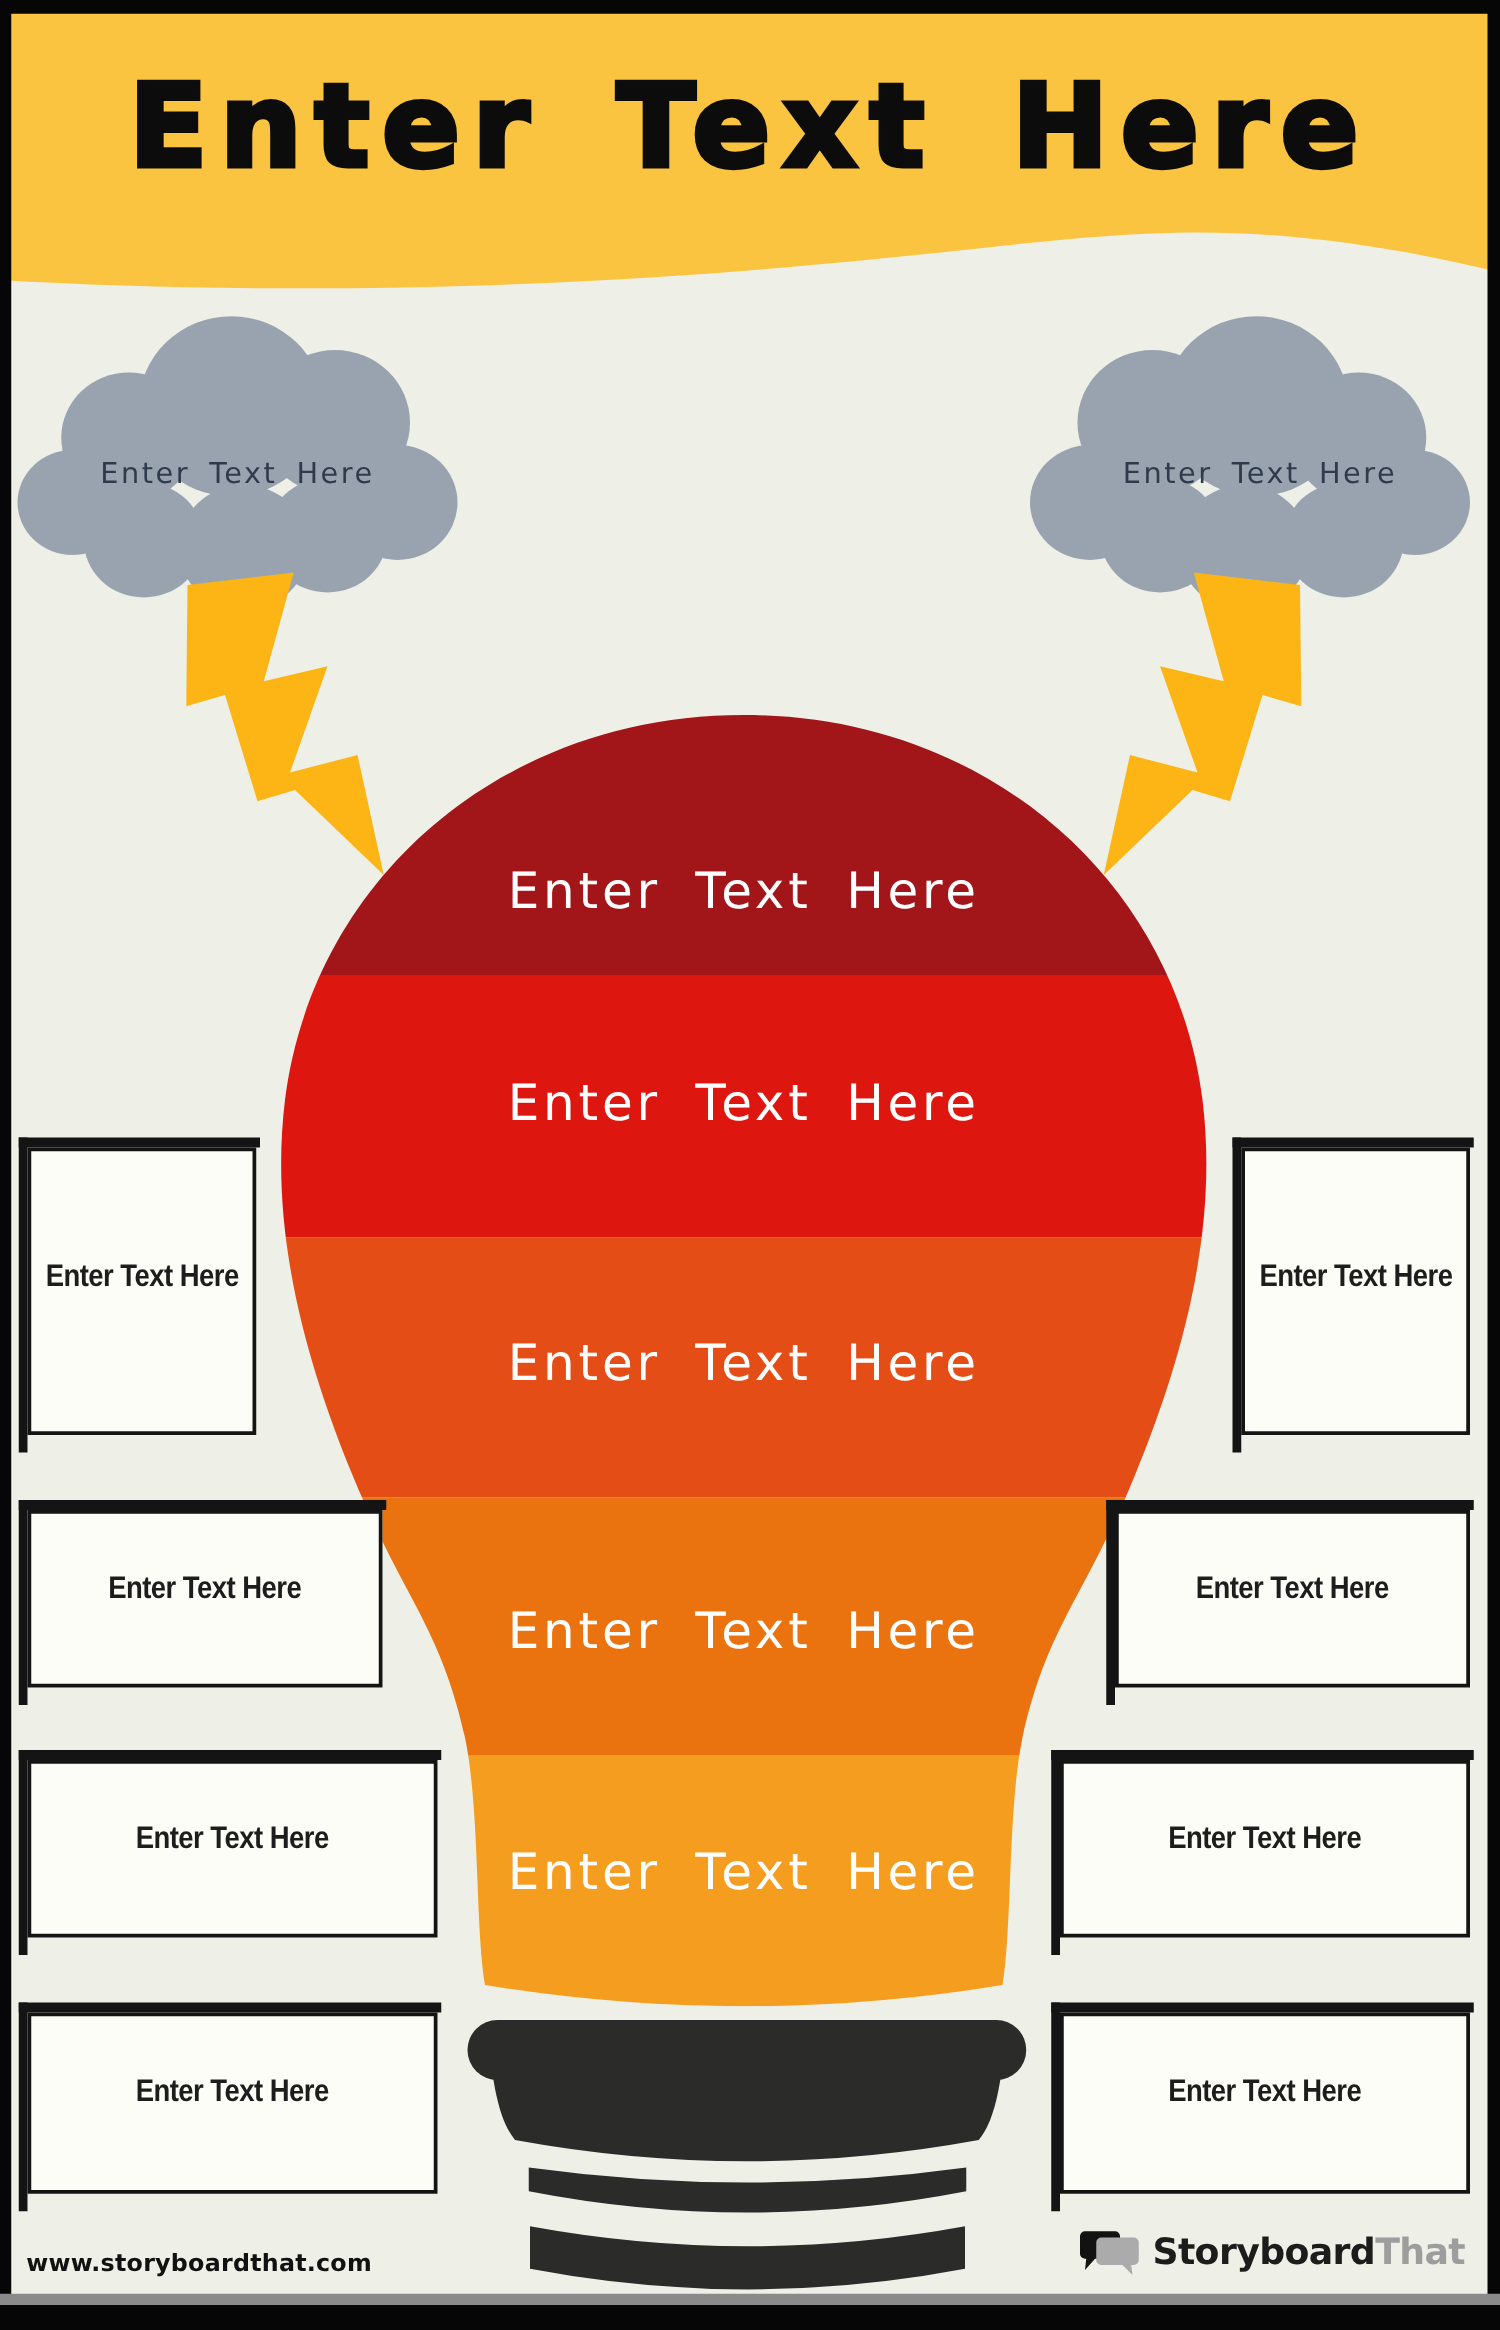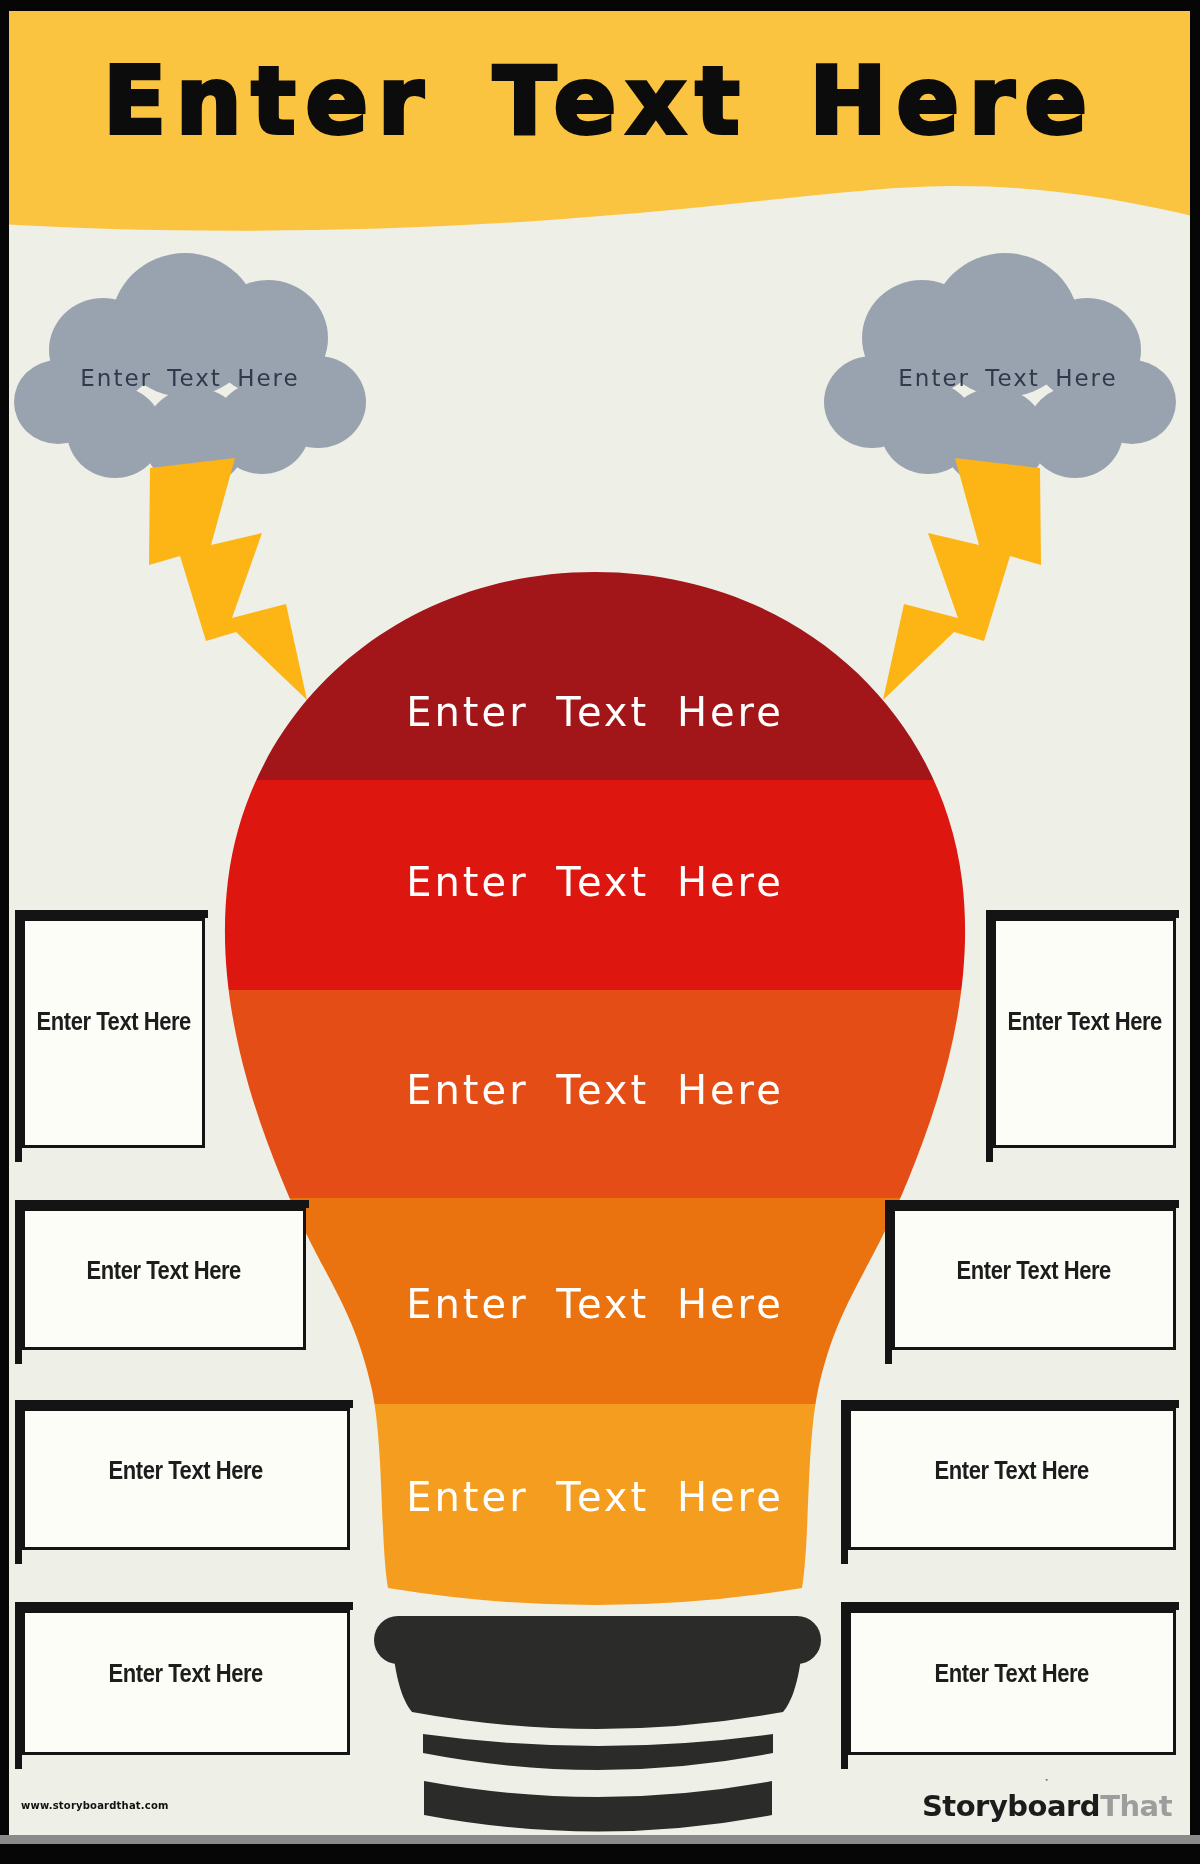--- a/index.html
+++ b/index.html
@@ -18,22 +18,22 @@
   .pbox{position:absolute;background:#FDFDF7;border:3px solid #141414;box-sizing:border-box;
     display:flex;align-items:center;justify-content:center;padding-bottom:18px;}
   .pbox::before{content:"";position:absolute;left:-10px;top:-11px;width:calc(100% + 16px);height:8px;background:#141414;}
   .pbox::after{content:"";position:absolute;left:-10px;top:-11px;width:7px;height:calc(100% + 28px);background:#141414;}
   .pbox span{display:block;font-weight:bold;font-size:25px;color:#1d1d1d;letter-spacing:-.5px;
     transform:scaleX(.88);white-space:nowrap;}
   .pbox.tall{padding-bottom:24px;}
 
   
   .site-url{position:absolute;left:21px;top:1800px;font-family:"DejaVu Sans",sans-serif;
-    font-weight:bold;font-size:10px;color:#111;letter-spacing:.2px;}
-  .brand{position:absolute;top:1779px;right:28px;height:44px;display:flex;align-items:center;gap:8px;flex-direction:column;}
+    font-weight:bold;font-size:19px;color:#111;letter-spacing:.2px;}
+  .brand{position:absolute;top:1779px;right:28px;height:44px;display:flex;align-items:center;gap:8px;}
   .brand-text{font-family:"DejaVu Sans",sans-serif;font-size:29px;font-weight:bold;letter-spacing:-.5px;white-space:nowrap;}
   .brand-text .b1{color:#1c1c1c;} .brand-text .b2{color:#9d9d9d;}
 
   
   .edge{position:absolute;background:#060606;}
   .edge-gray{position:absolute;background:#8a8a8a;}
 </style>
 </head>
 <body>
 

